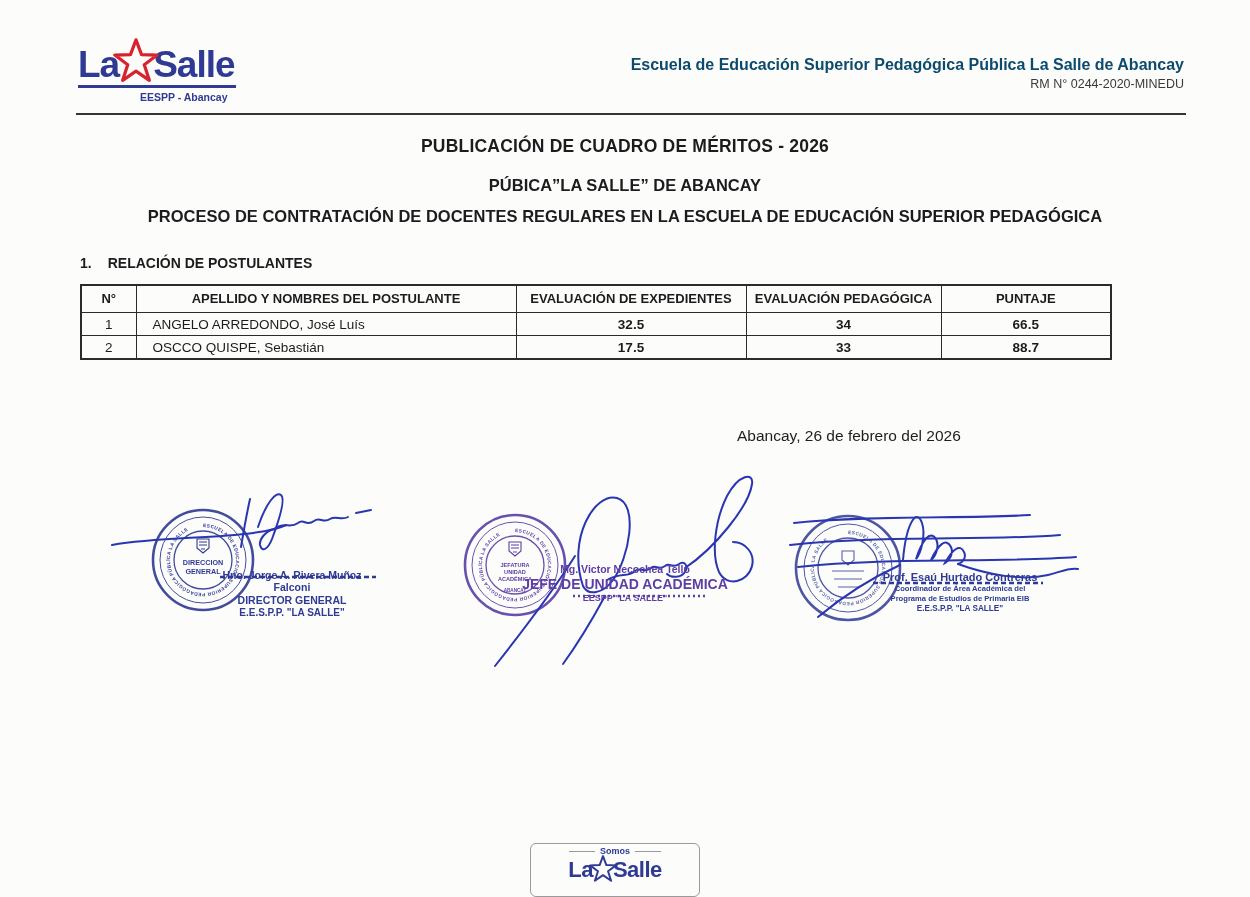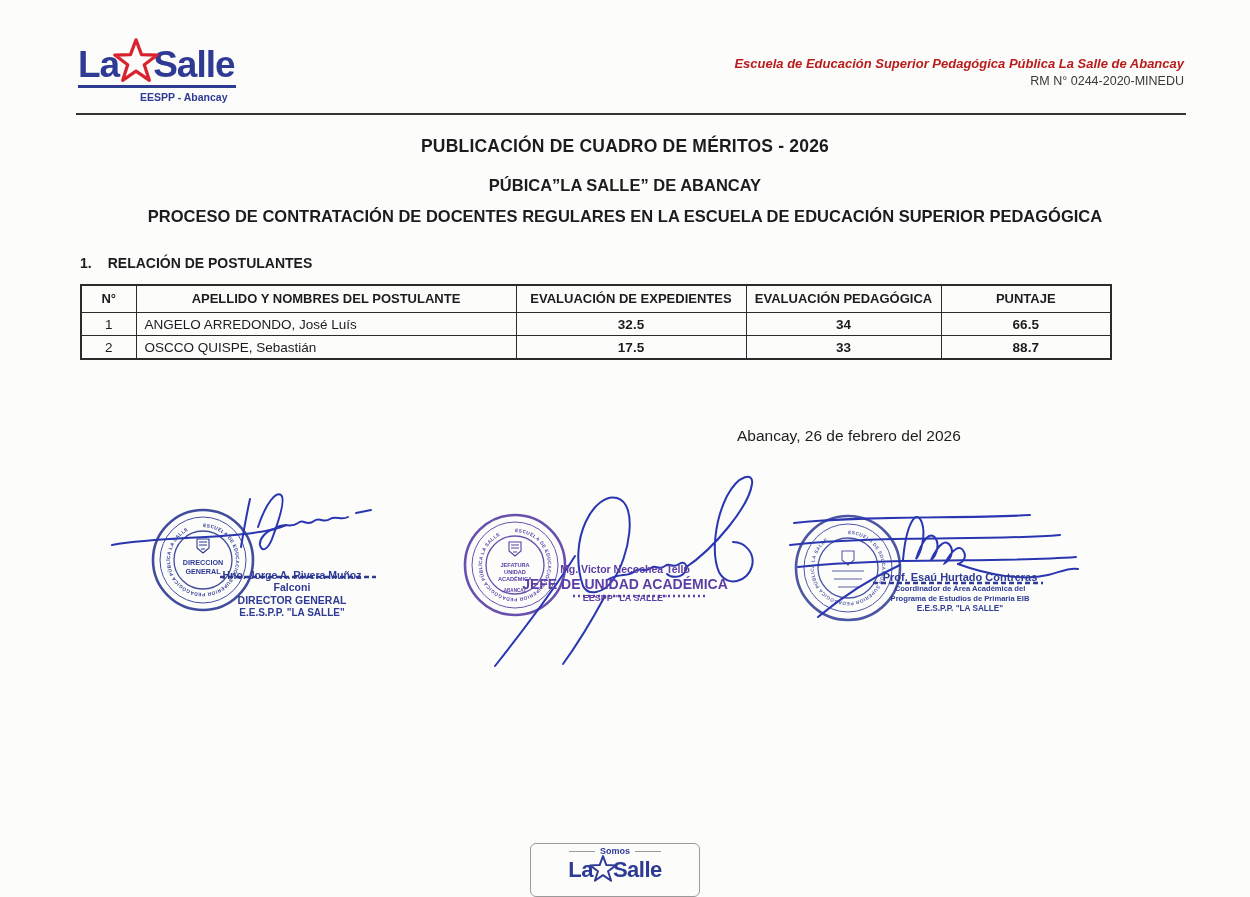--- a/index.html
+++ b/index.html
@@ -12,36 +12,36 @@
   }
   
   .header { display:flex; justify-content:space-between; align-items:flex-start; padding:34px 66px 0 78px; }
   .logo { width:190px; }
   .logo-row { display:flex; align-items:flex-end; line-height:1; }
   .logo-la, .logo-salle { font-weight:bold; font-size:37px; color:#2e3a94; letter-spacing:-1px; }
   .logo-star { margin:0 -6px; position:relative; top:4px; }
   .logo-underline { height:2.5px; background:#2e3a94; width:158px; margin-top:2px; }
   .logo-sub { font-size:10.5px; font-weight:bold; color:#2e3a94; margin:3px 0 0 62px; }
   .header-right { text-align:right; padding-top:22px; }
-  .hr1 { font-size:13px; font-weight:bold; color:#b91c1c;font-style:italic; }
+  .hr1 { font-size:16px; font-weight:bold; color:#0c4a6e; }
   .hr2 { font-size:12.5px; color:#3a3a3a; margin-top:3px; }
   .rule { height:2px; background:#343434; margin:10px 64px 0 76px; }
   
   .title { text-align:center; font-weight:bold; font-size:17.5px; margin-top:21px; letter-spacing:.2px; }
   .subtitle { text-align:center; font-weight:bold; font-size:16.5px; margin-top:13px; line-height:31px; }
   .section { margin:23px 0 0 80px; font-weight:bold; font-size:14px; }
   .section .num { margin-right:16px; }
   
   table { border-collapse:collapse; margin:13px 0 0 80px; width:1030px; border:2px solid #2b2b2b; table-layout:fixed; }
   th, td { border:1px solid #2b2b2b; }
   th { font-size:13px; font-weight:bold; padding:5px 8px; line-height:1.3; text-align:center; background:#fcfcfa; }
   td { font-size:13.5px; height:23px; }
   td.c { text-align:center; }
   td.b { text-align:center; font-weight:bold; }
-  td.name { text-align:left; padding-left:8px; }
+  td.name { text-align:left; padding-left:16px; }
   
   .dateline { margin:67px 0 0 737px; font-size:15.5px; color:#1e1e1e; }
   
   .sig-block { position:absolute; }
   #sig1 { left:108px; top:483px; width:280px; height:150px; }
   #sig2 { left:455px; top:468px; width:322px; height:200px; }
   #sig3 { left:788px; top:495px; width:302px; height:152px; }
   .sig-art { position:absolute; left:0; top:0; }
   .sig-text { position:absolute; text-align:center; }
   #sig1 .sig-text { left:96px; top:86px; width:176px; color:#2e3a94; }

